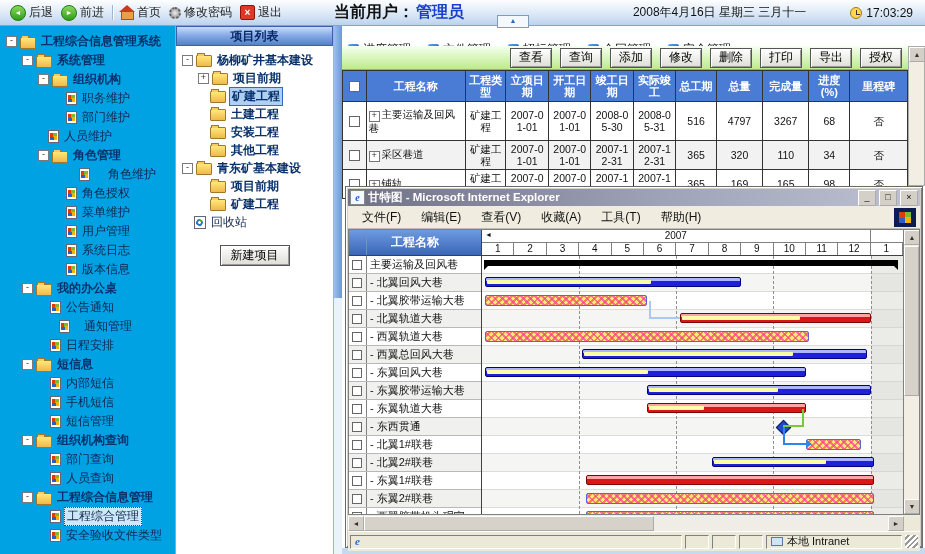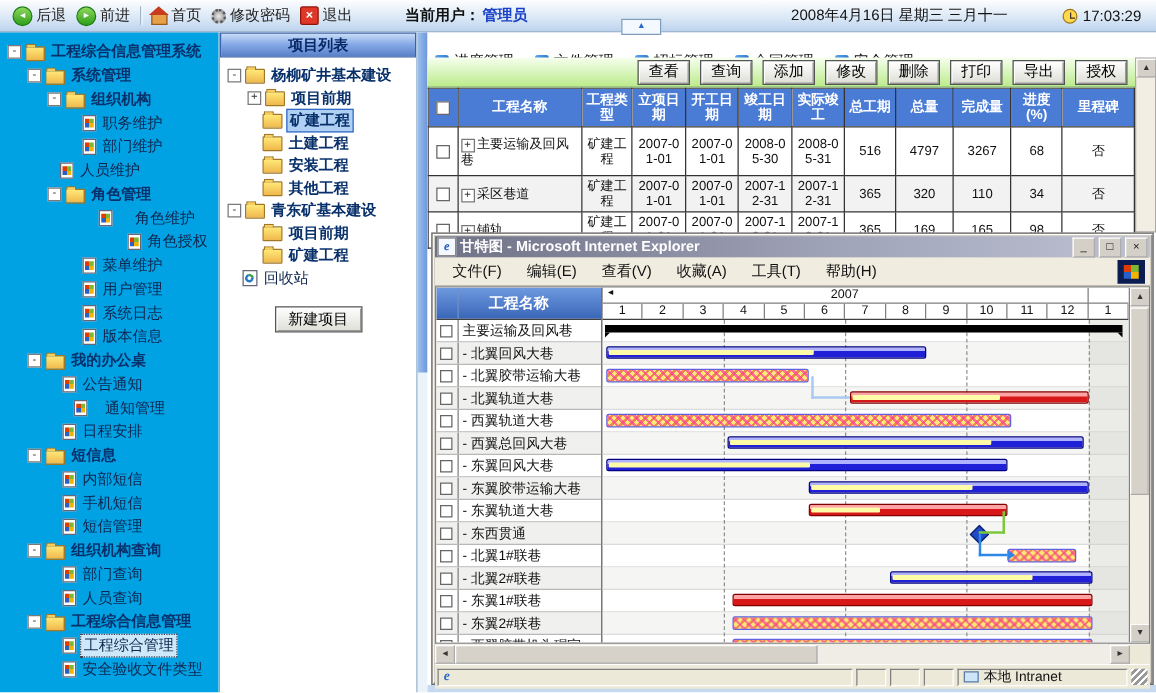--- a/index.html
+++ b/index.html
@@ -12,21 +12,21 @@
   .tb-item{display:flex;align-items:center;gap:3px;font-size:12px;color:#222;cursor:default;}
   .tb-sep{width:1px;height:15px;background:#9FB6D0;box-shadow:1px 0 0 #FFF;}
   .ic-nav{display:inline-flex;align-items:center;justify-content:center;width:14px;height:14px;border-radius:50%;
     background:linear-gradient(180deg,#8CD85C,#2E9E1A);border:1px solid #1A7A10;color:#fff;font-size:7px;}
   .ic-home{position:relative;width:11px;height:7px;background:#E8A048;margin-top:5px;border:1px solid #9A5A18;}
   .ic-home::before{content:'';position:absolute;top:-7px;left:-3px;border-left:8px solid transparent;border-right:8px solid transparent;border-bottom:7px solid #C83C1E;}
   .ic-gear{width:12px;height:12px;border-radius:50%;background:radial-gradient(#EEE,#8E8E8E);border:2px dotted #5A5A5A;box-sizing:border-box;}
   .ic-exit{display:inline-flex;align-items:center;justify-content:center;width:13px;height:13px;border-radius:2px;background:#E03828;border:1px solid #8E1408;color:#fff;font-size:10px;font-weight:bold;line-height:11px;}
   .ic-clock{position:relative;width:12px;height:12px;border-radius:50%;background:#FFD84C;border:1px solid #A07818;box-sizing:border-box;}
   .ic-clock::after{content:'';position:absolute;left:5px;top:2px;width:3px;height:4px;border-left:1px solid #433;border-bottom:1px solid #433;}
-  .tb-user{display:flex;gap:2px;margin-left:34px;font-weight:bold;font-size:12px;}
+  .tb-user{display:flex;gap:2px;margin-left:44px;font-weight:bold;font-size:16px;}
   .tb-user .uval{color:#1840C8;}
   .tb-date{margin-left:auto;margin-right:36px;font-size:12px;}
   .tb-time{display:flex;align-items:center;gap:4px;margin-right:2px;font-size:12px;}
   .collapse-handle{position:absolute;left:497px;top:15px;width:30px;height:11px;background:#F4F9FF;border:1px solid #7F9DB9;
     text-align:center;font-size:7px;line-height:10px;color:#2868C8;z-index:6;}
   
   .sidebar{position:absolute;left:0;top:26px;width:175px;height:528px;background:#00A2E4;overflow:hidden;padding-top:6px;box-sizing:border-box;}
   .tree-row{display:flex;align-items:center;gap:3px;height:19px;white-space:nowrap;box-sizing:border-box;}
   .midpanel .tree-row{height:18px;}
   .expander{display:inline-block;width:9px;height:9px;background:#fff;border:1px solid #7A7A7A;font-size:9px;line-height:7px;text-align:center;color:#333;flex:none;}
@@ -233,21 +233,21 @@
         <div class="tree-row bold" style="padding-left: 38px;">
           <span class="expander">-</span>
           <span class="tico ic-folder"></span>
           <span class="tlabel">角色管理</span>
         </div>
         <div class="tree-row" style="padding-left: 54px; gap: 16px;">
           <span class="exp-space"></span>
           <span class="tico ic-doc"></span>
           <span class="tlabel">角色维护</span>
         </div>
-        <div class="tree-row" style="padding-left: 54px; margin-left: 36px;">
+        <div class="tree-row" style="padding-left: 54px;">
           <span class="exp-space"></span>
           <span class="tico ic-doc"></span>
           <span class="tlabel">角色授权</span>
         </div>
         <div class="tree-row" style="padding-left: 54px;">
           <span class="exp-space"></span>
           <span class="tico ic-doc"></span>
           <span class="tlabel">菜单维护</span>
         </div>
         <div class="tree-row" style="padding-left: 54px;">

